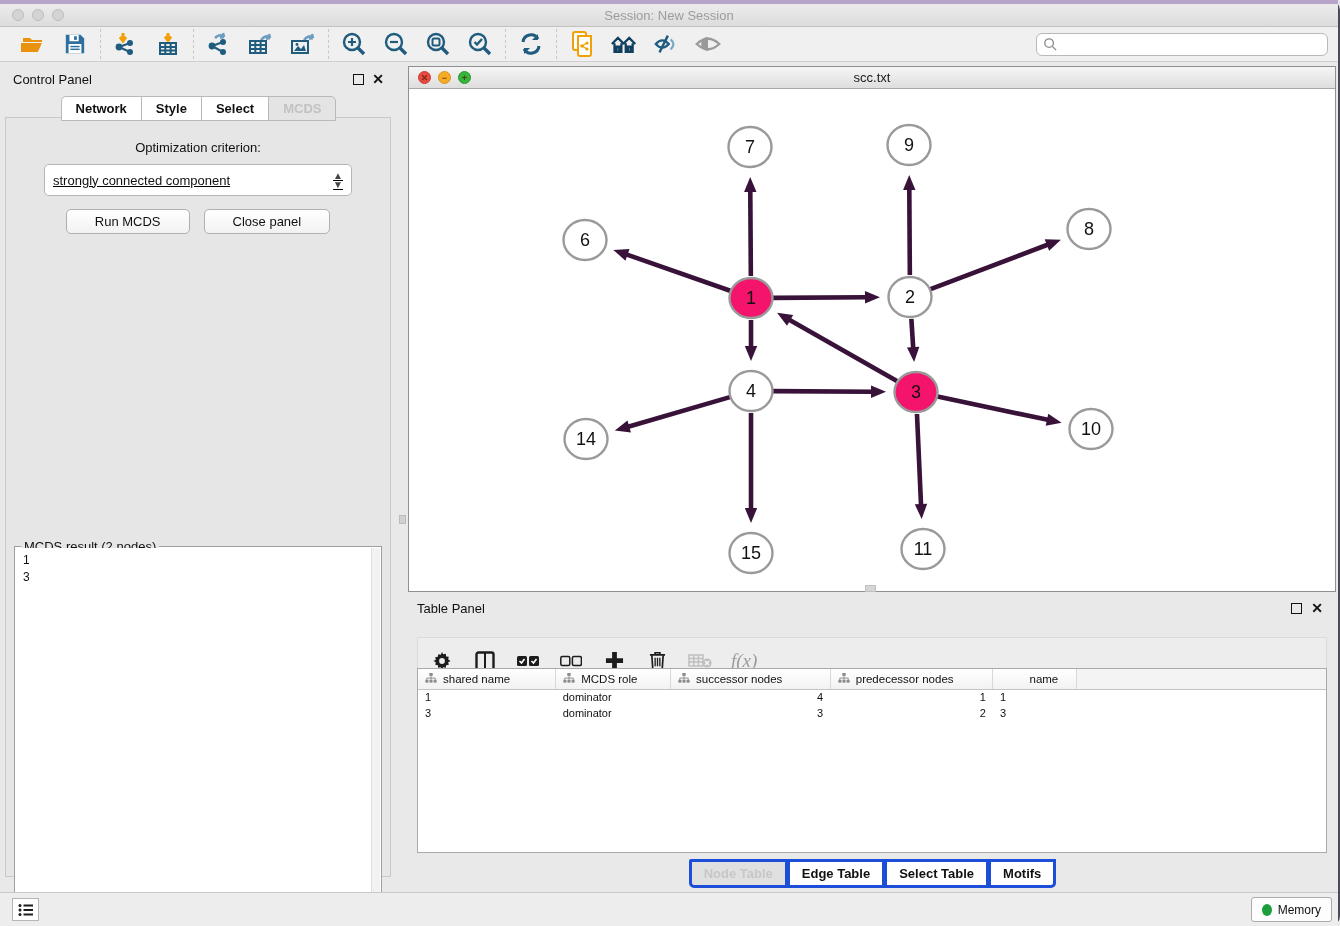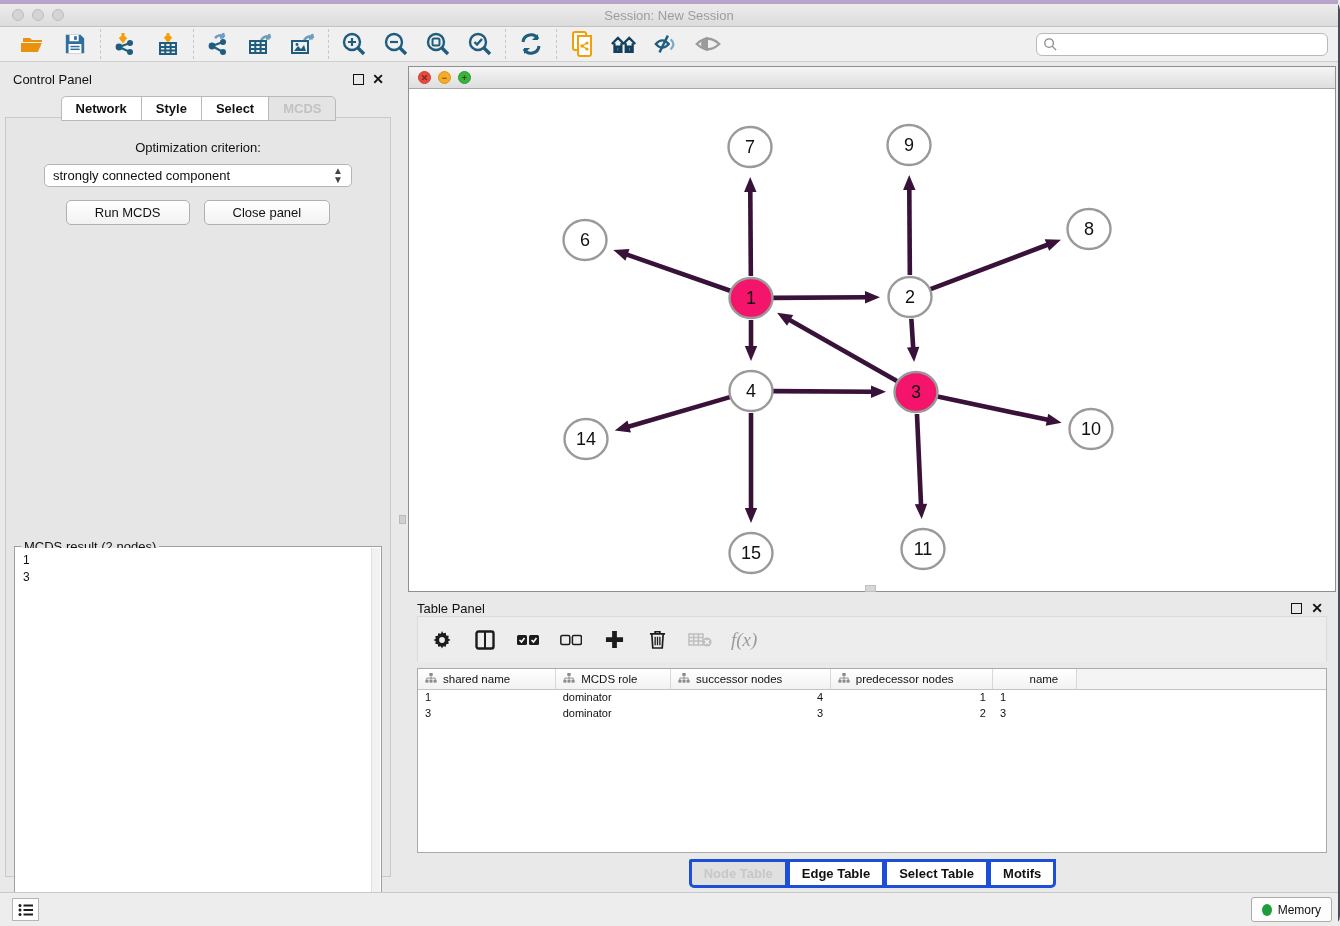--- a/index.html
+++ b/index.html
@@ -35,22 +35,22 @@
   .close-ico { position:absolute; top:6px; font-size:14px; font-weight:bold; color:#111; }
   .cp-header .float-ico { right:32px; } .cp-header .close-ico { right:12px; }
   .cp-tabs { position:absolute; left:0; top:31px; width:100%; display:flex; justify-content:center; z-index:2; }
   .tab { border:1px solid #b9b9b9; background:#fff; font-size:13px; font-weight:bold; color:#111;
     padding:4px 14px; margin-right:-1px; cursor:pointer; }
   .tab:first-child { border-top-left-radius:5px; }
   .tab.selected { background:#e4e4e4; color:#c2c2c2; border-top-right-radius:5px; }
   .cp-body { position:absolute; left:5px; top:52px; width:386px; height:760px;
     background:#e6e6e6; border:1px solid #c9c9c9; }
   .opt-label { text-align:center; margin-top:22px; font-size:13px; color:#111; }
-  .combo { margin:9px auto 0 auto; width:308px; height:23px; background:#fff; border:1px solid #b5b5b5;
-    border-radius:5px; display:flex; align-items:center; padding:0 8px; cursor:pointer; }
+  .combo { margin:9px auto 0 auto; width:308px; height:32px; background:#fff; border:1px solid #b5b5b5;
+    border-radius:5px; display:flex; align-items:center; padding:0 8px; cursor:pointer;text-decoration:underline; }
   .combo-text { flex:1; font-size:13px; color:#111; }
   .combo-arrows { font-size:10px; color:#444; line-height:8px; display:flex; flex-direction:column; align-items:center; }
   .btn-row { display:flex; justify-content:center; gap:14px; margin-top:13px; }
   .push-btn { background:linear-gradient(#ffffff,#f2f2f2); border:1px solid #b0b0b0; border-radius:5px;
     font-size:13px; color:#111; padding:4px 28px; cursor:pointer; }
   .result-box { position:absolute; left:8px; top:428px; width:368px; height:372px;
     border:1px solid #9f9f9f; background:#fff; }
   .result-legend { position:absolute; left:6px; top:-8px; background:#e6e6e6; padding:0 3px; font-size:13px; color:#111; }
   .result-list { position:absolute; inset:1px 10px 1px 1px; background:#fff; font-size:12px; color:#111;
     padding:4px 0 0 7px; line-height:17px; }
@@ -69,21 +69,21 @@
   .tl.yellow { background:#f6ac27; border:1px solid #d6931d; }
   .tl.green { background:#37b43c; border:1px solid #2a9a30; }
   .net-title { position:absolute; width:100%; text-align:center; top:3px; font-size:13px; color:#1a1a1a; }
   .net-canvas { position:absolute; left:0; top:22px; width:926px; height:502px; background:#fff; }
   .net-grip { position:absolute; left:456px; bottom:-1px; width:11px; height:7px; background:#d6d6d6; border:1px solid #c0c0c0; }
 
   
   .table-panel { position:absolute; left:408px; top:597px; width:928px; height:293px; }
   .tp-title { position:absolute; left:9px; top:4px; font-size:13px; color:#111; }
   .table-panel .float-ico { right:34px; top:6px; } .table-panel .close-ico { right:13px; top:3px; }
-  .tp-toolbar { position:absolute; left:9px; top:19px; width:910px; height:46px;
+  .tp-toolbar { position:absolute; left:9px; top:40px; width:910px; height:46px;
     background:#ededed; border:1px solid #dadada; border-bottom:none; display:flex; align-items:center; gap:19px; padding-left:12px; }
   .tp-btn { width:24px; height:24px; display:flex; align-items:center; justify-content:center; cursor:pointer; }
   .fx-label { font-family:"Liberation Serif", serif; font-style:italic; font-size:19px; color:#9b9b9b; }
   .tp-table { position:absolute; left:9px; top:71px; width:910px; height:185px; background:#fff; border:1px solid #aaa; overflow:hidden; }
   table { border-collapse:collapse; table-layout:fixed; }
   th { height:20px; font-size:11.5px; font-weight:normal; color:#111; background:linear-gradient(#ffffff,#f2f2f2);
     border-right:1px solid #d8d8d8; border-bottom:1px solid #c4c4c4; text-align:left; padding:0; }
   .th-inner { display:flex; align-items:center; gap:6px; padding-left:7px; }
   .th-center { justify-content:center; padding-left:18px; }
   td { height:16px; font-size:11px; color:#111; padding:0 7px; white-space:nowrap; }
@@ -307,20 +307,21 @@
     <div class="cp-splitter"></div>
   </div>
 
   <div class="net-window">
     <div class="net-titlebar">
       <div class="traffic">
         <div class="tl red">✕</div>
         <div class="tl yellow">−</div>
         <div class="tl green">+</div>
       </div>
+      <div class="net-title">scc.txt</div>
     </div>
     <svg class="net-canvas" viewBox="0 0 926 502">
         <line x1="341.85430783059013" y1="187.00048241911261" x2="341.2847619674829" y2="100.99905708991623" stroke="#381238" stroke-width="4.6"></line>
         <polygon points="341.19867114010435,87.99934215575551 347.49787075567934,102.95795453134504 335.0981426646337,103.04007193592149" fill="#381238"></polygon>
         <line x1="321.23121807335133" y1="201.7434376400866" x2="216.59352831117695" y2="165.18328097619434" stroke="#381238" stroke-width="4.6"></line>
         <polygon points="204.3210662636118,160.8953123089728 220.52663060593878,159.98994810231275 216.4365681848967,171.69598882460562" fill="#381238"></polygon>
         <line x1="363.9995649035371" y1="208.86163795658152" x2="458.0008504158139" y2="208.27043490304519" stroke="#381238" stroke-width="4.6"></line>
         <polygon points="471.00059331335854,208.18867551375246 456.03988290954663,214.4828906525346 455.961897030529,202.08313588872278" fill="#381238"></polygon>
         <line x1="342" y1="231" x2="342" y2="259" stroke="#381238" stroke-width="4.6"></line>
         <polygon points="342,272 335.8,257 348.2,257" fill="#381238"></polygon>

